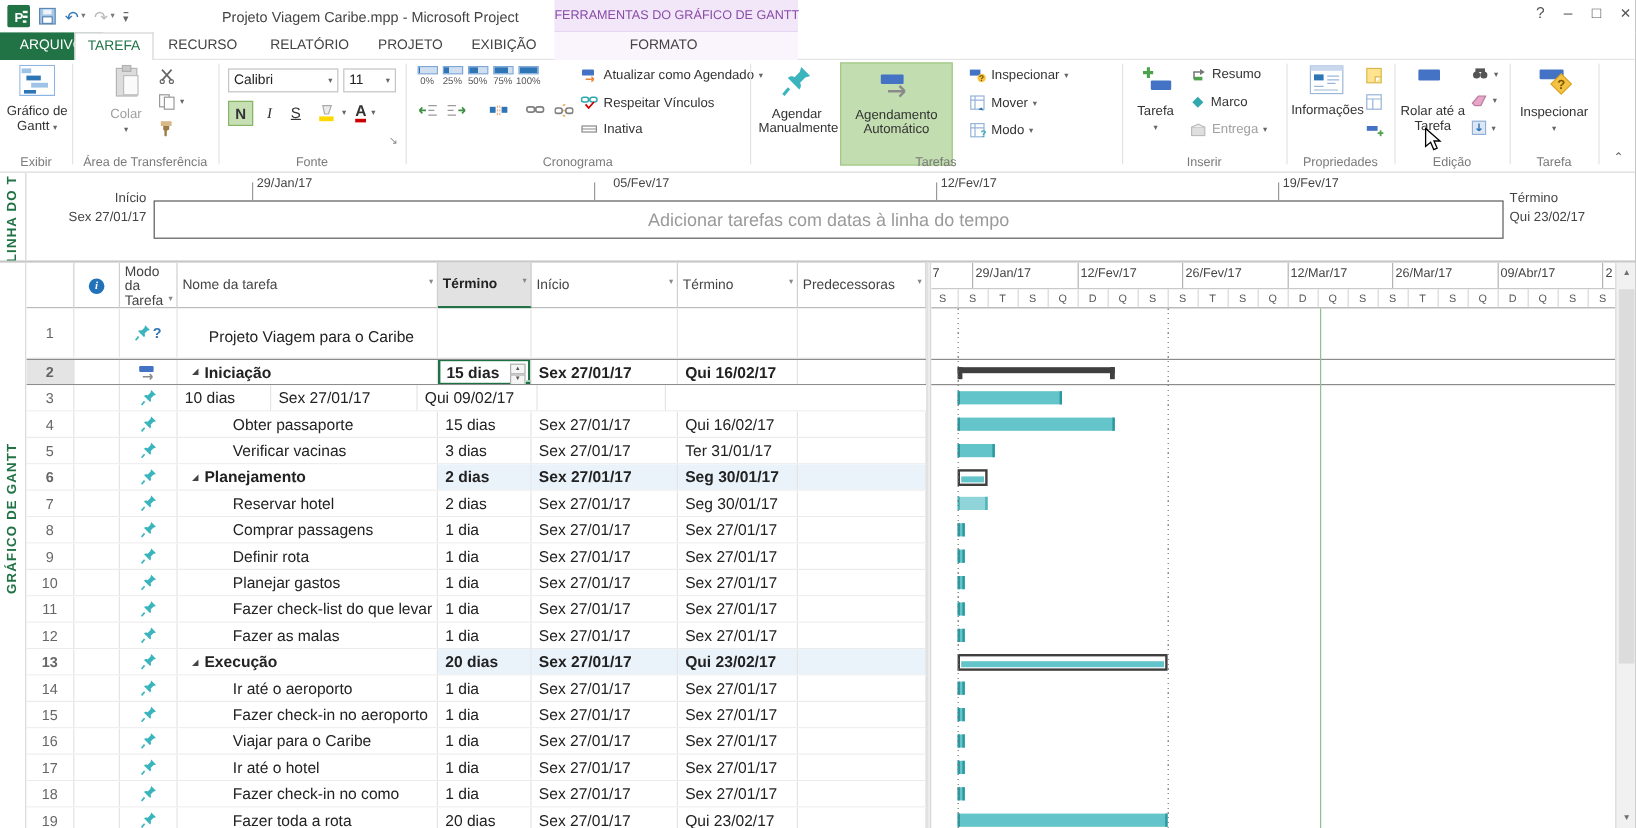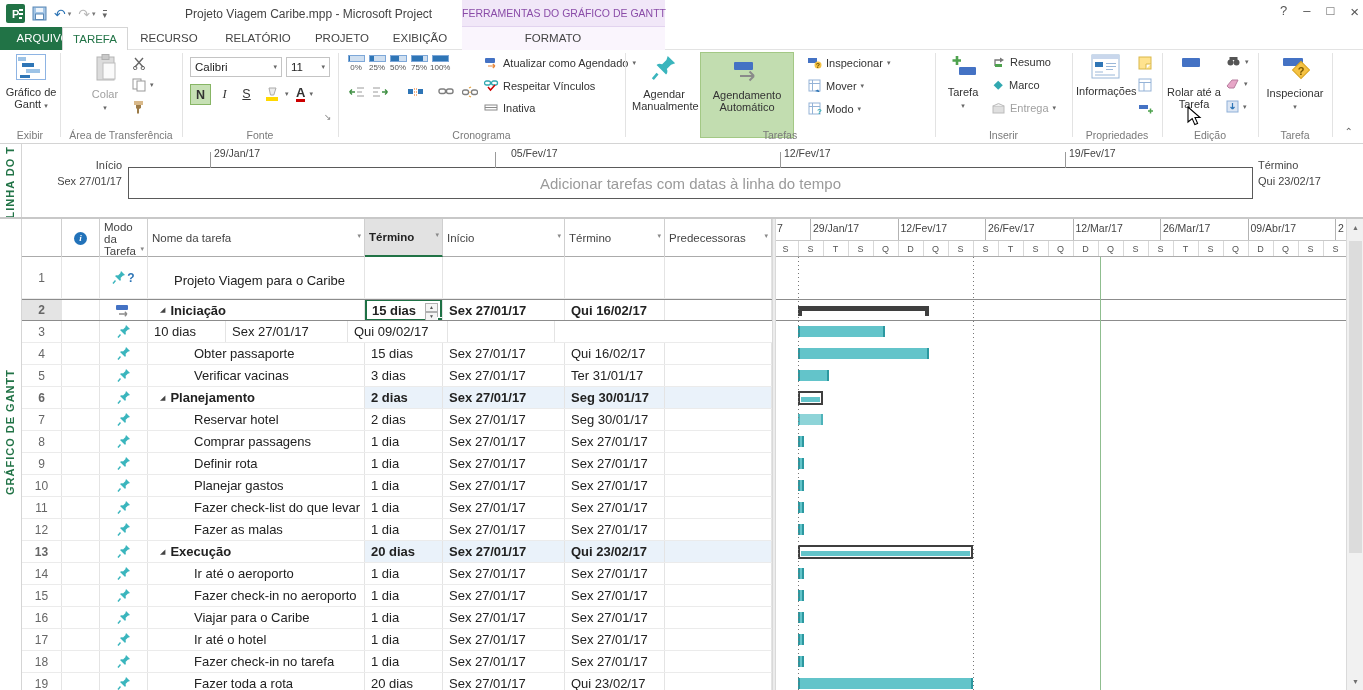--- a/index.html
+++ b/index.html
@@ -924,21 +924,21 @@
           <div class="trow" style="height: 22px;">
             <div class="c num" style="width: 40px;">18</div>
             <div class="c " style="width: 38px;"></div>
             <div class="c mode" style="width: 48px;">
               <svg width="14" height="15" viewBox="0 0 14 15">
                 <path fill="#3ab5bd" d="M9 1l4 4-2.2.7L8.5 8c.6 1.2.4 2.2-.4 3L3 5.9c.8-.8 1.8-1 3-.4l2.3-2.3L9 1z"></path>
                 <line x1="3.5" y1="10.5" x2="1" y2="13.5" stroke="#3ab5bd" stroke-width="1.4"></line>
               </svg>
             </div>
             <div class="c " style="width: 217px; padding-left: 46px;">
-              <span>Fazer check-in no tarefa</span>
+              <span>Fazer check-in no como</span>
             </div>
             <div class="c t" style="width: 78px;">
               <span class="pad">1 dia</span>
             </div>
             <div class="c t" style="width: 122px;">
               <span class="pad">Sex 27/01/17</span>
             </div>
             <div class="c t" style="width: 100px;">
               <span class="pad">Sex 27/01/17</span>
             </div>

